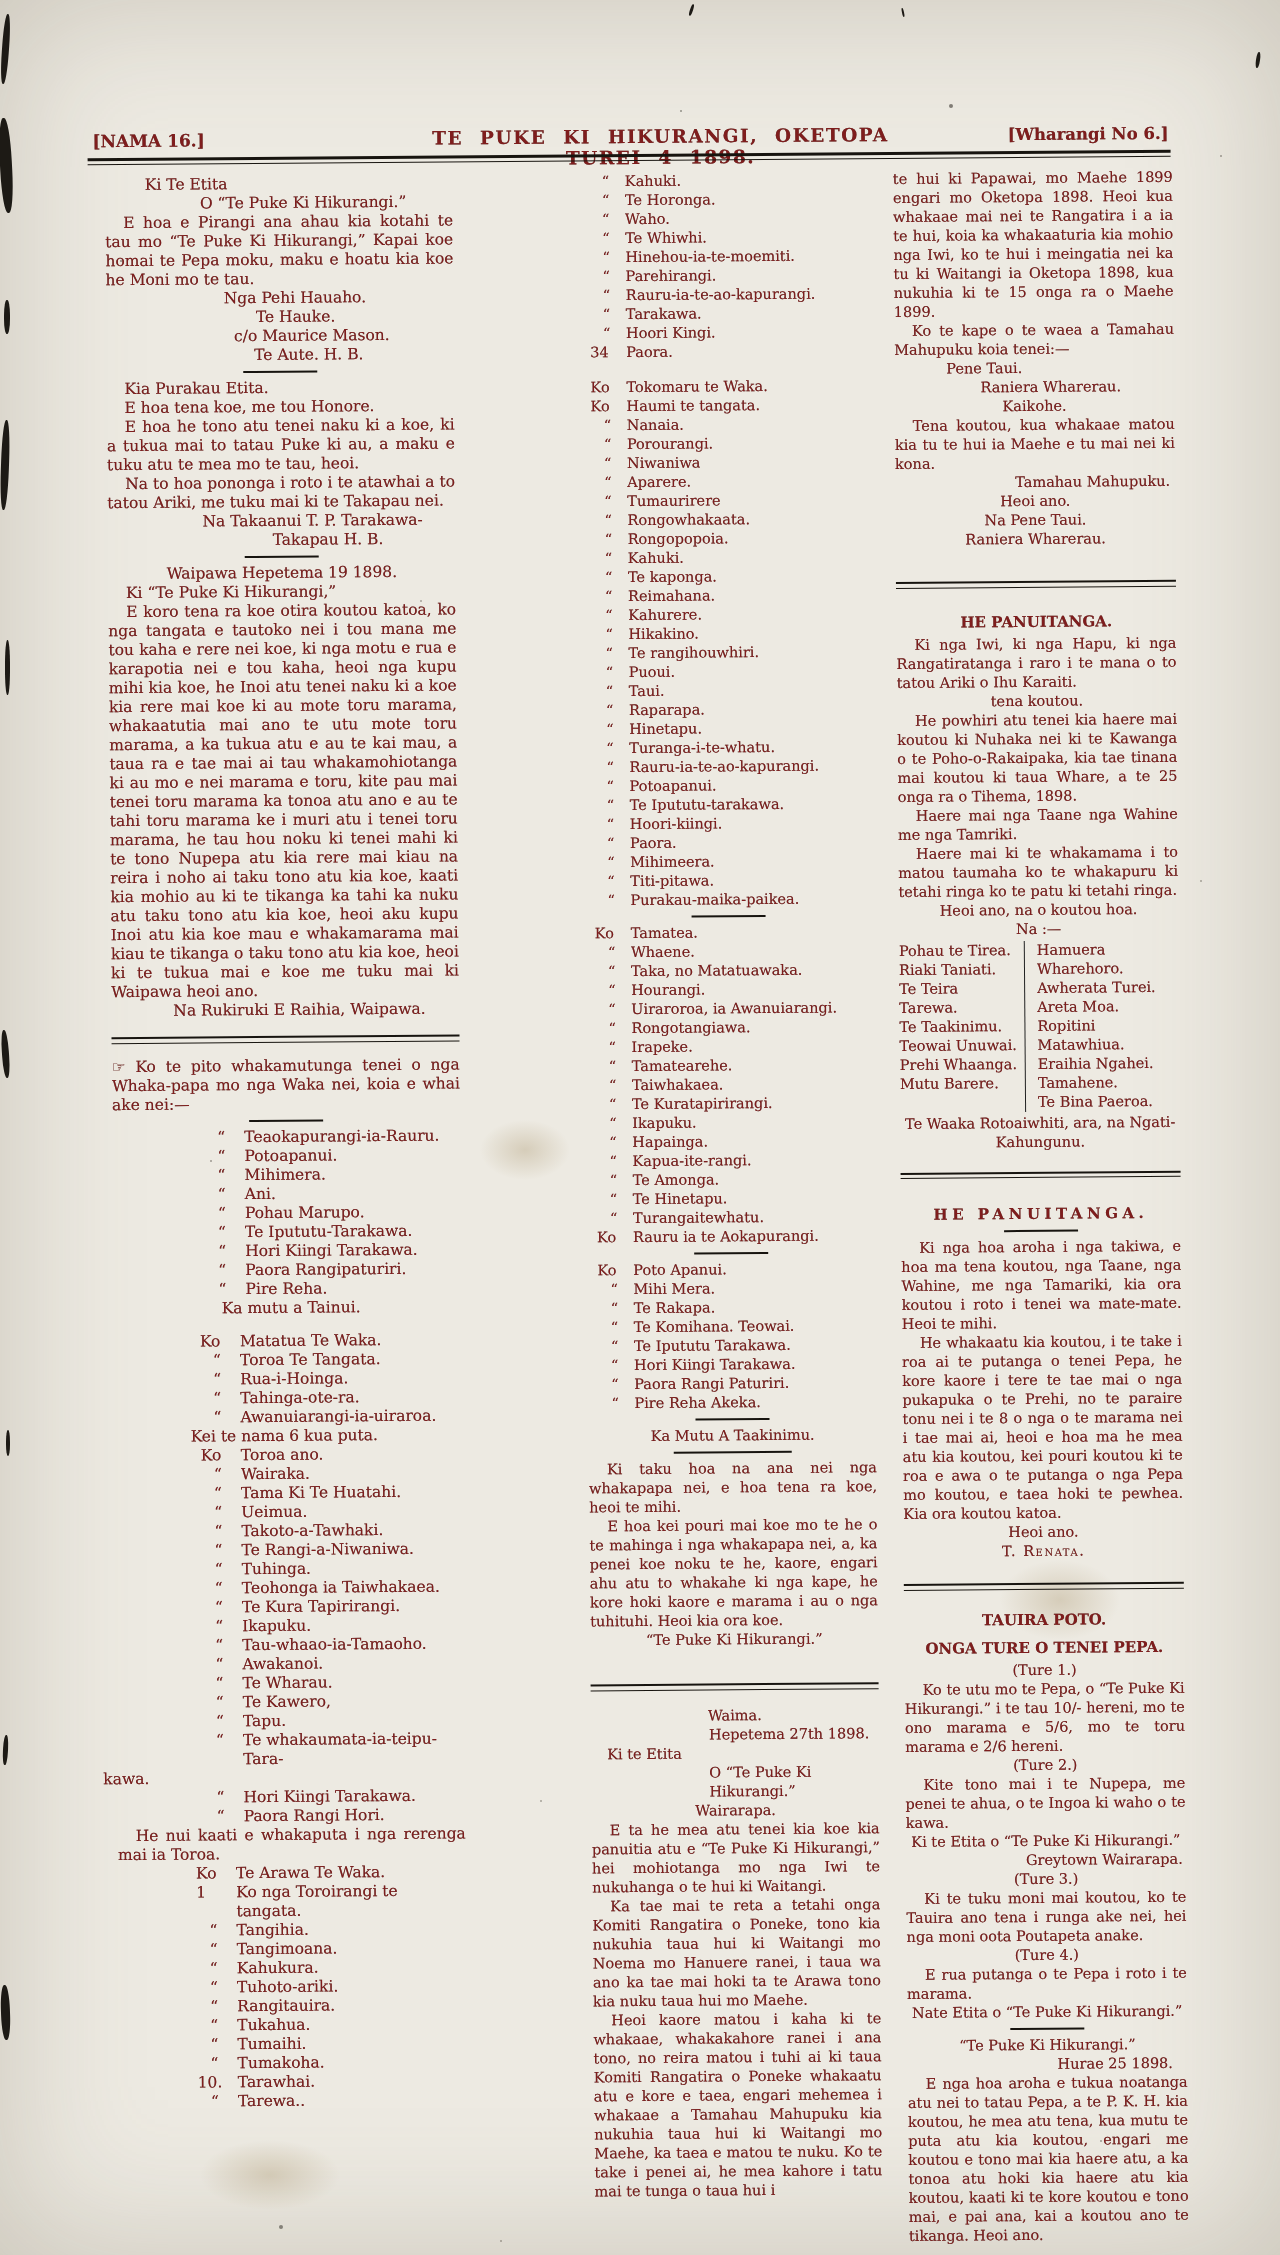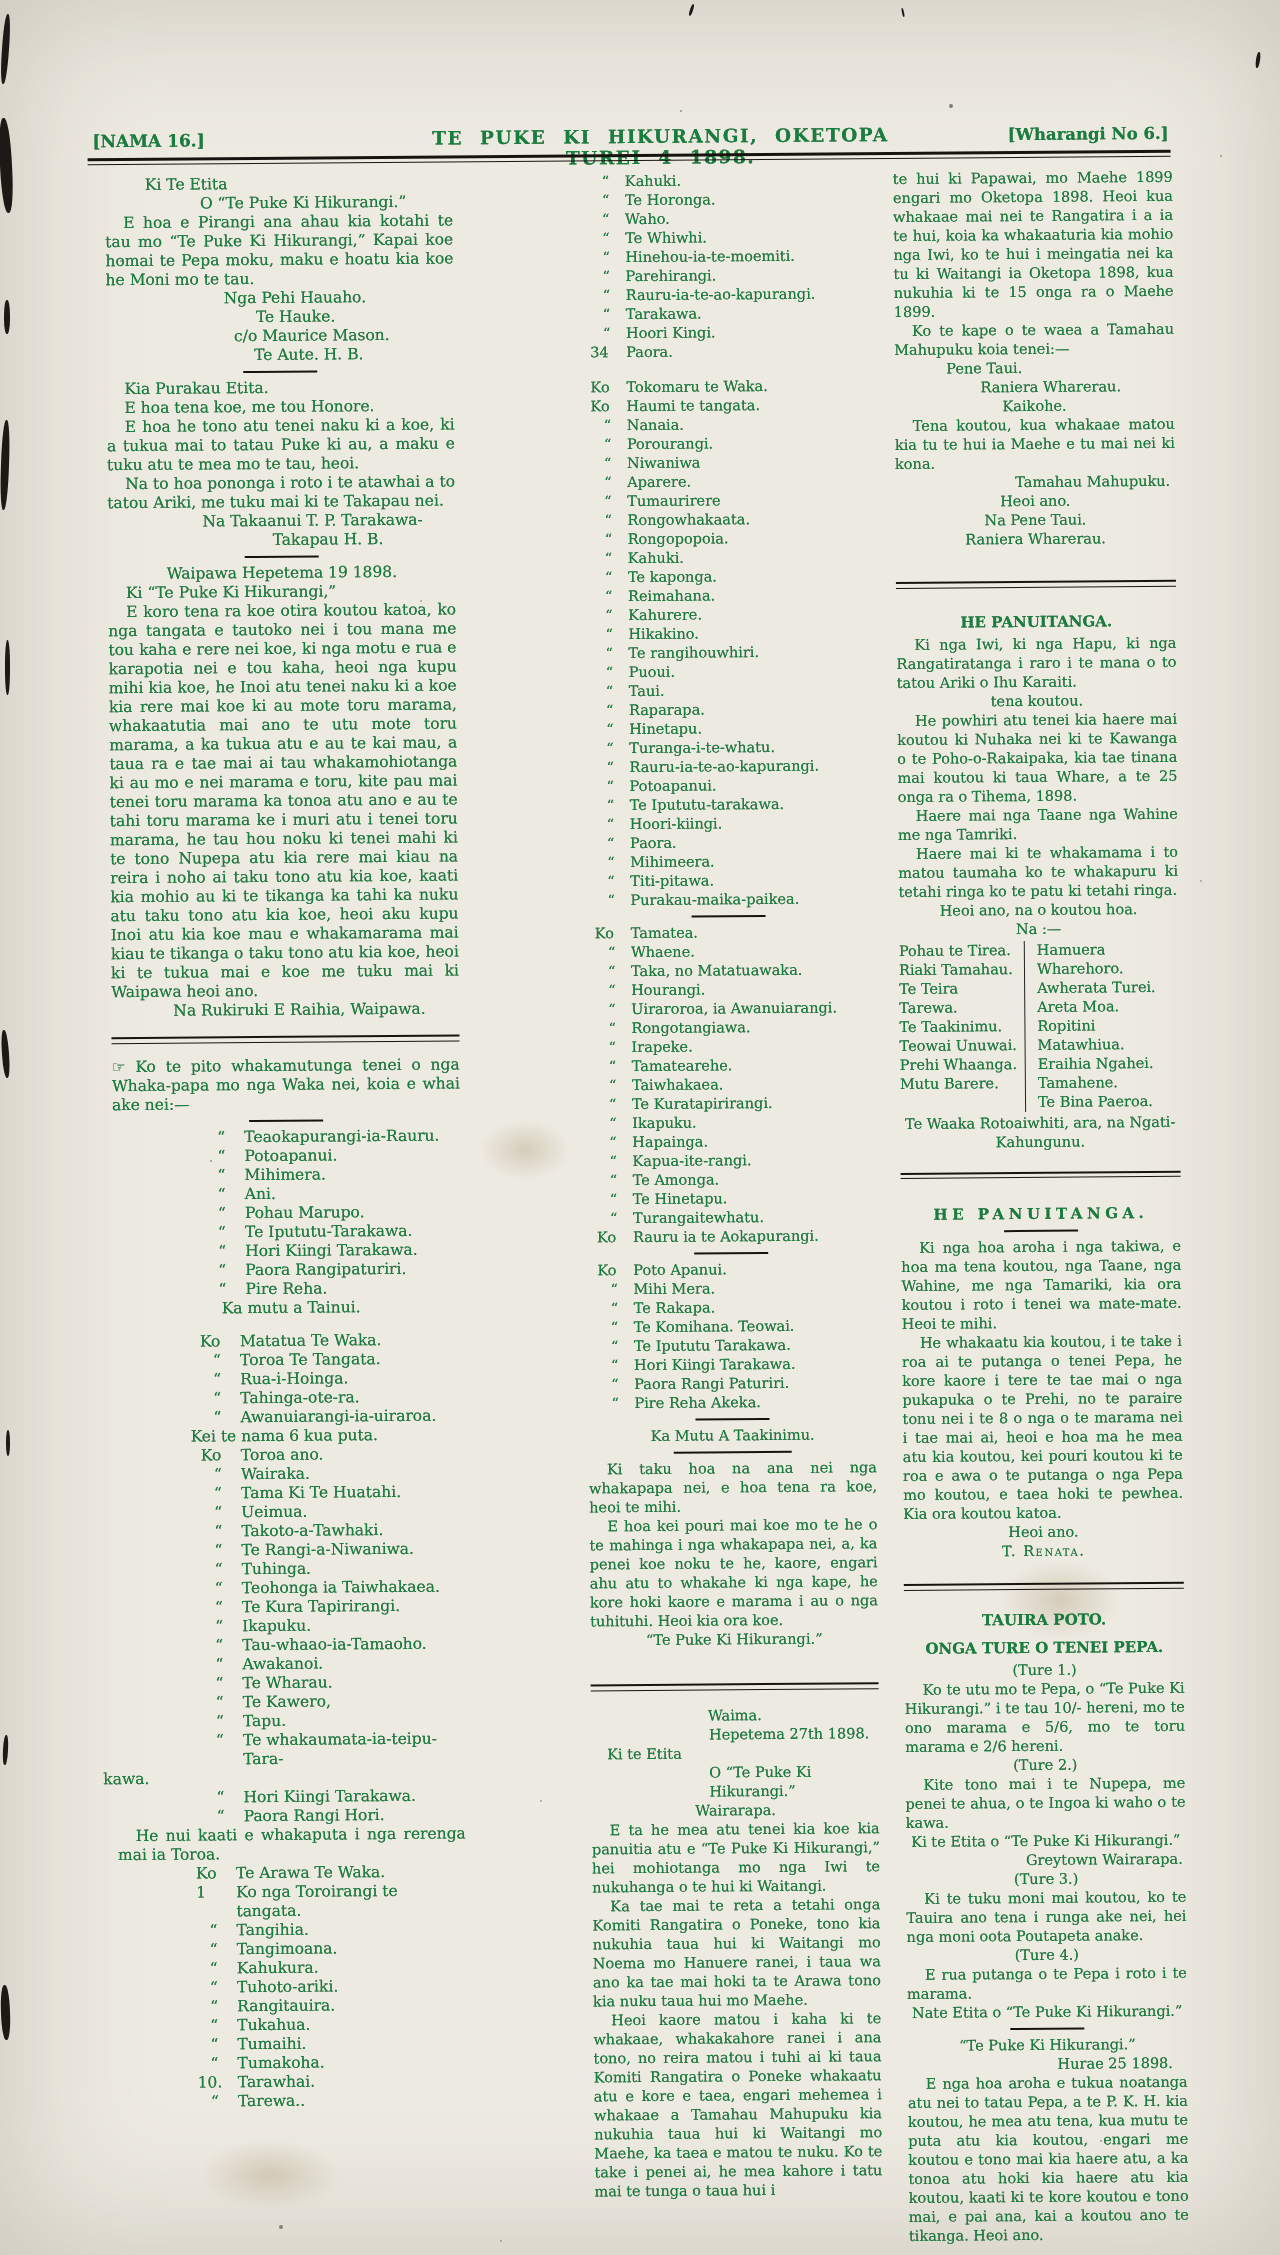--- a/index.html
+++ b/index.html
@@ -1,20 +1,20 @@
 <!DOCTYPE html>
 <html><head>
 <meta charset="utf-8">
 <style>
   html,body{margin:0;padding:0;}
   .page{position:relative;width:1280px;height:2255px;overflow:hidden;
     background:#edeae2;
     box-shadow:inset 0 0 140px rgba(110,100,80,.28);
     font-family:"DejaVu Serif","Liberation Serif",serif;
-    color:#15803d;}
+    color:#7f1d1d;}
   .content{position:absolute;inset:0;transform:rotate(-0.45deg);transform-origin:640px 1100px;
     text-shadow:0 0 .4px rgba(20,15,5,.55);}
   .masthead{position:absolute;top:126px;left:100px;width:1076px;display:flex;align-items:baseline;font-weight:700;}
   .mh-left{width:320px;font-size:17px;}
   .mh-center{flex:1;text-align:center;font-size:18.5px;letter-spacing:1.5px;word-spacing:9px;}
   .mh-right{width:260px;text-align:right;font-size:16.5px;}
   .rule-head{position:absolute;top:154px;left:95px;width:1083px;height:3px;
     border-top:3px solid #17140f;border-bottom:1.5px solid #17140f;}
   .cols{position:absolute;top:172px;left:0;width:1280px;display:flex;align-items:flex-start;}
   .col{line-height:19px;}
@@ -597,21 +597,21 @@
           <p class="pg ">Ki nga Iwi, ki nga Hapu, ki nga Rangatiratanga i raro i te mana o to tatou Ariki o Ihu Karaiti.</p>
           <div class="ln c">tena koutou.</div>
           <p class="pg ">He powhiri atu tenei kia haere mai koutou ki Nuhaka nei ki te Kawanga o te Poho-o-Rakaipaka, kia tae tinana mai koutou ki taua Whare, a te 25 onga ra o Tihema, 1898.</p>
           <p class="pg ">Haere mai nga Taane nga Wahine me nga Tamriki.</p>
           <p class="pg ">Haere mai ki te whakamama i to matou taumaha ko te whakapuru ki tetahi ringa ko te patu ki tetahi ringa.</p>
           <div class="ln c">Heoi ano, na o koutou hoa.</div>
           <div class="ln c">Na :—</div>
           <div class="sig2">
             <div class="sc-l">
               <div class="ln">Pohau te Tirea.</div>
-              <div class="ln">Riaki Tamahau.</div>
+              <div class="ln">Riaki Taniati.</div>
               <div class="ln">Te Teira Tarewa.</div>
               <div class="ln">Te Taakinimu.</div>
               <div class="ln">Teowai Unuwai.</div>
               <div class="ln">Prehi Whaanga.</div>
               <div class="ln">Mutu Barere.</div>
             </div>
             <div class="sc-r">
               <div class="ln">Hamuera Wharehoro.</div>
               <div class="ln">Awherata Turei.</div>
               <div class="ln">Areta Moa.</div>

